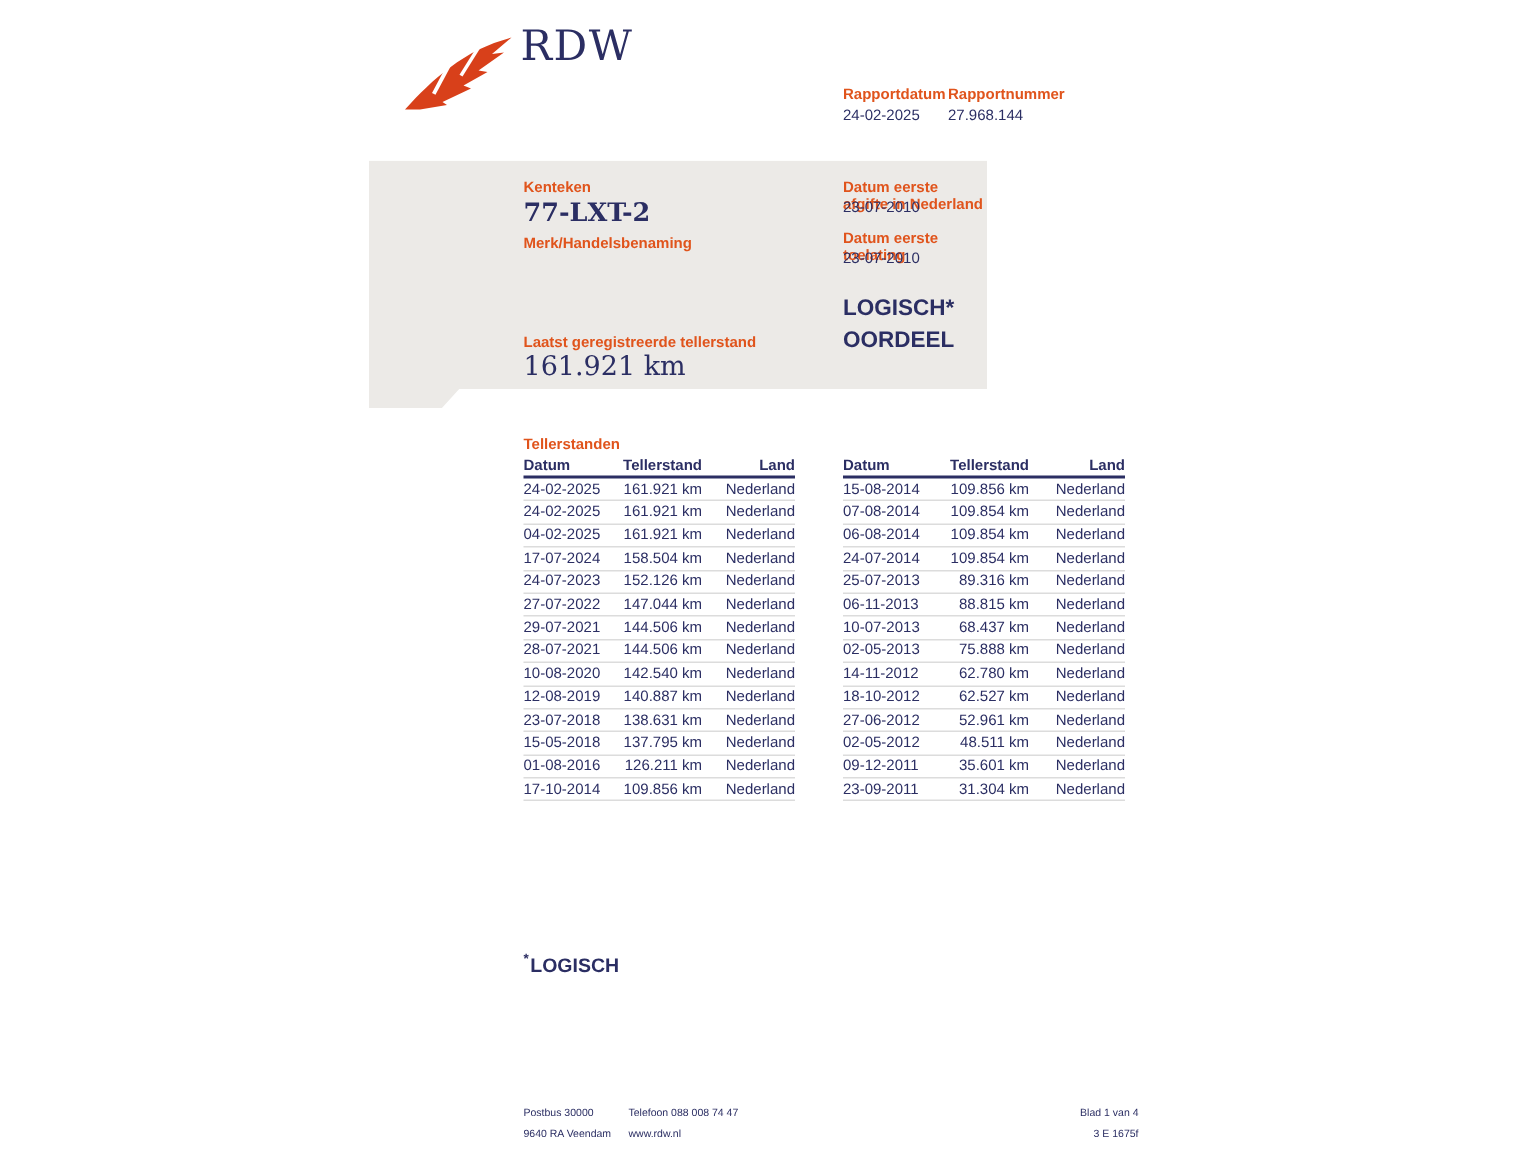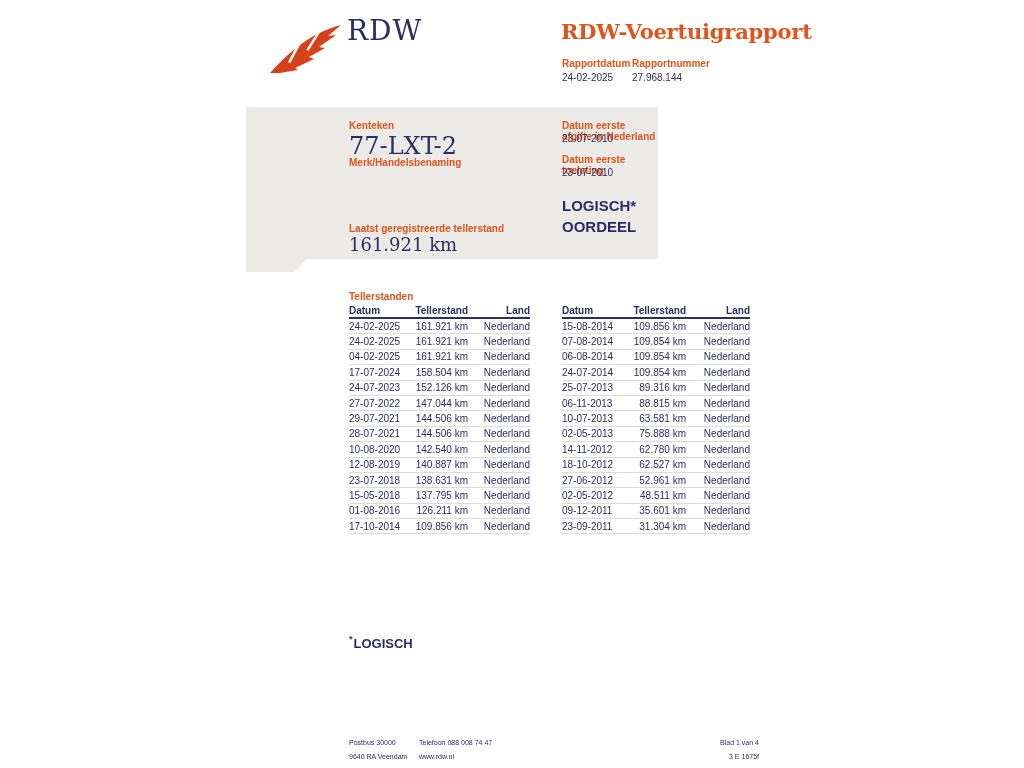--- a/index.html
+++ b/index.html
@@ -32,21 +32,21 @@
 
   
   .summary-box{
     left:227px;top:107px;width:412px;height:165px;background:var(--box_gray);
     clip-path:polygon(0 0,100% 0,100% 92.3%,14.6% 92.3%,11.8% 100%,0 100%);
   }
   .fld-label{position:absolute;font-size:10px;font-weight:700;color:var(--orange);}
   .fld-value{position:absolute;color:var(--navy);}
   .serif-val{font-family:"DejaVu Serif","Liberation Serif",serif;}
   .lbl-kenteken{left:103px;top:13px;}
-  .val-kenteken{left:103px;top:25px;font-size:24px;}
+  .val-kenteken{left:103px;top:25px;font-size:17px;font-weight:bold;}
   .lbl-merk{left:103px;top:50px;}
   .val-merk{left:103px;top:62px;font-size:16px;}
   .lbl-laatste{left:103px;top:116px;}
   .val-laatste{left:103px;top:127px;font-size:18px;}
   .lbl-afgifte{left:316px;top:13px;}
   .val-afgifte{left:316px;top:26px;font-size:10px;}
   .lbl-toelating{left:316px;top:47px;}
   .val-toelating{left:316px;top:60px;font-size:10px;}
   .oordeel{left:316px;top:88px;font-size:15px;font-weight:700;line-height:21px;color:var(--navy);}
 
@@ -94,21 +94,20 @@
 <div class="canvas">
 
   <svg class="abs logo-wing" viewBox="0 0 76 52" xmlns="http://www.w3.org/2000/svg">
     <path fill="var(--logo_orange)" d="M2 49 C11 39 21 29 32 21 C45 11 58 5 73 1
       L60 12 L68 11 L51 23 L57 24 L41 33 L46 35 L27 44 L30 46 L12 49 Z"></path>
     <rect x="26" y="14" width="2.6" height="26" fill="#fff" transform="rotate(28 27 27)"></rect>
     <rect x="44" y="6" width="2.4" height="22" fill="#fff" transform="rotate(32 45 17)"></rect>
   </svg>
   <div class="abs logo-text">RDW</div>
 
-  <div class="abs title">RDW-Voertuigrapport</div>
   <div class="abs meta-date">
     <div class="meta-label">Rapportdatum</div>
     <div class="meta-value">24-02-2025</div>
   </div>
   <div class="abs meta-num">
     <div class="meta-label">Rapportnummer</div>
     <div class="meta-value">27.968.144</div>
   </div>
 
   <div class="abs summary-box">
@@ -250,21 +249,21 @@
         <span class="tcell c1">89.316 km</span>
         <span class="tcell c2">Nederland</span>
       </div>
       <div class="trow">
         <span class="tcell c0">06-11-2013</span>
         <span class="tcell c1">88.815 km</span>
         <span class="tcell c2">Nederland</span>
       </div>
       <div class="trow">
         <span class="tcell c0">10-07-2013</span>
-        <span class="tcell c1">63.581 km</span>
+        <span class="tcell c1">68.437 km</span>
         <span class="tcell c2">Nederland</span>
       </div>
       <div class="trow">
         <span class="tcell c0">02-05-2013</span>
         <span class="tcell c1">75.888 km</span>
         <span class="tcell c2">Nederland</span>
       </div>
       <div class="trow">
         <span class="tcell c0">14-11-2012</span>
         <span class="tcell c1">62.780 km</span>

